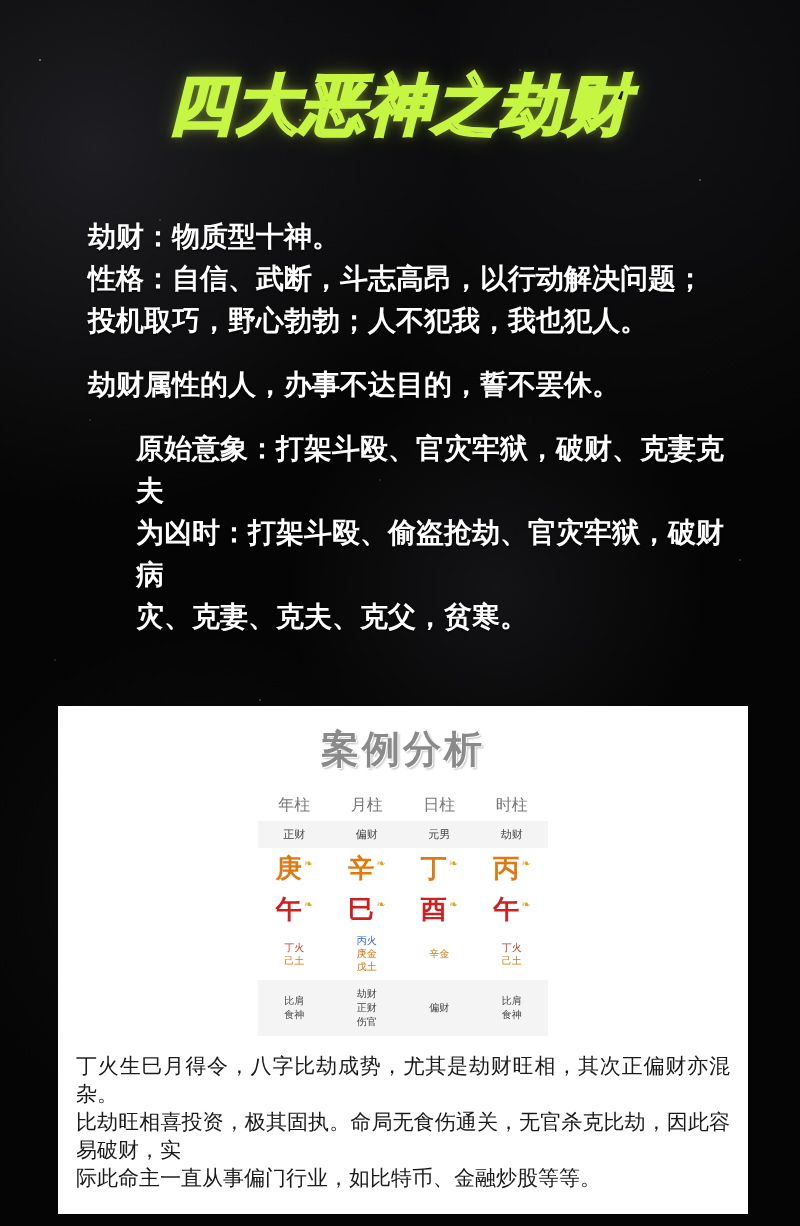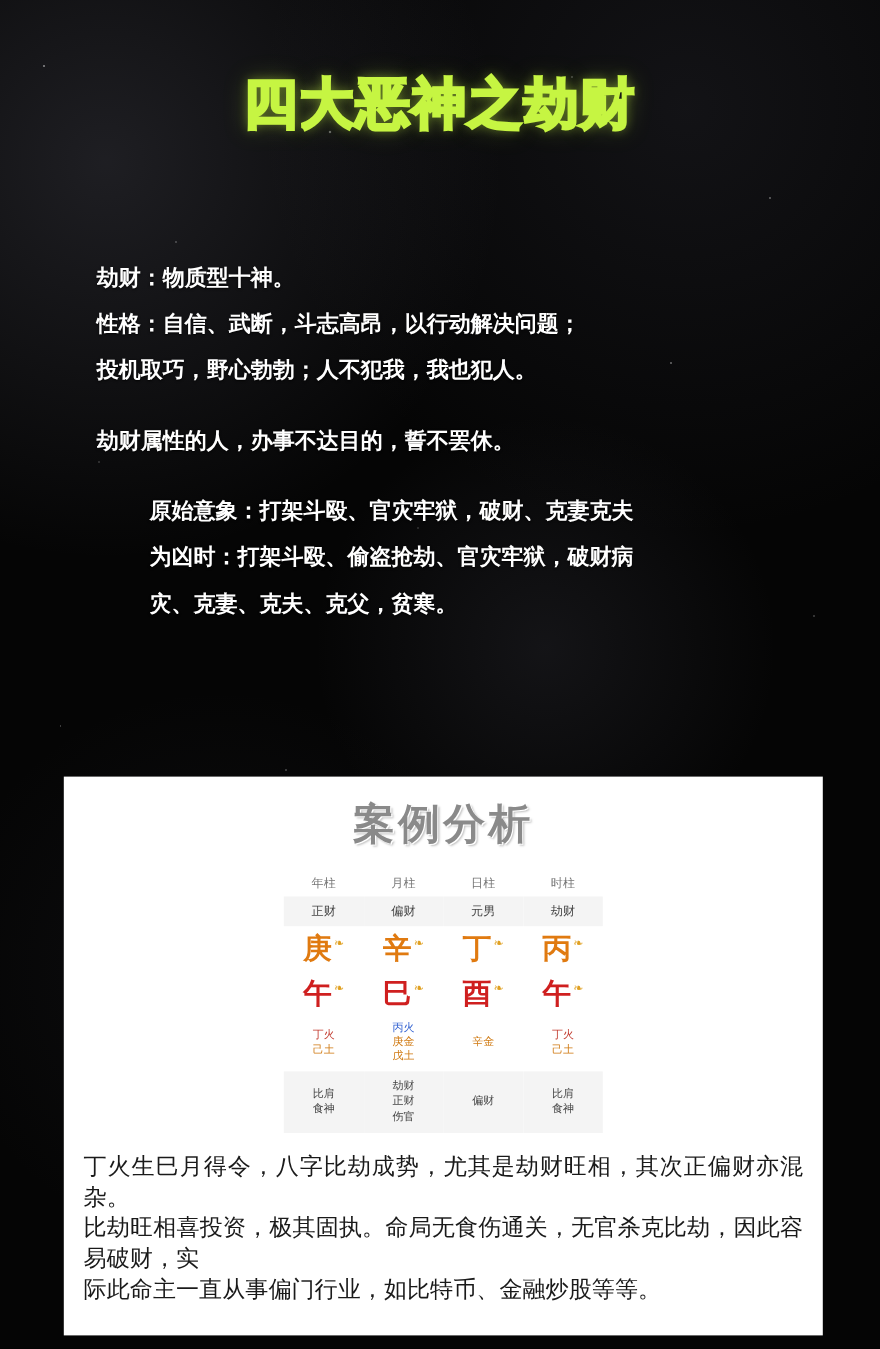--- a/index.html
+++ b/index.html
@@ -45,35 +45,36 @@
     pointer-events: none;
   }
   .title {
     position: absolute;
     left: 0;
     right: 0;
     top: 62px;
     text-align: center;
     font-family: "DejaVu Sans", sans-serif;
     font-weight: bold;
-    font-size: 49px;
+    font-size: 64px;
     letter-spacing: 2px;
     color: #171717;
     -webkit-text-stroke: 3px #c6f542;
     text-shadow:
       0 0 10px rgba(198,245,66,0.55),
       0 0 22px rgba(198,245,66,0.35);
+    font-style: italic;
   }
   .body-text {
     position: absolute;
     left: 88px;
     right: 60px;
-    top: 232px;
+    top: 216px;
     color: #ffffff;
-    font-size: 20px;
+    font-size: 28px;
     line-height: 42px;
     font-weight: bold;
     text-shadow: 0 1px 2px rgba(0,0,0,0.9);
   }
   .para {
     margin: 0 0 22px 0;
   }
   .para:last-child { margin-bottom: 0; margin-left: 48px; }
   .line { display: block; }
 
@@ -103,21 +104,21 @@
     border-collapse: collapse;
     table-layout: fixed;
     font-family: "DejaVu Sans", sans-serif;
   }
   .bazi td {
     text-align: center;
     vertical-align: middle;
     padding: 0;
   }
   .row-head td {
-    font-size: 11px;
+    font-size: 16px;
     color: #777;
     padding: 4px 0 5px 0;
   }
   .row-ten td {
     font-size: 11px;
     color: #444;
     background: #f4f4f4;
     padding: 6px 0;
   }
   .row-stem td, .row-branch td {

